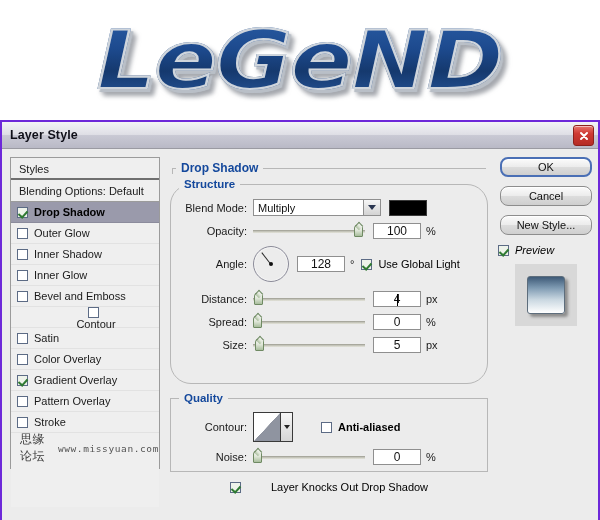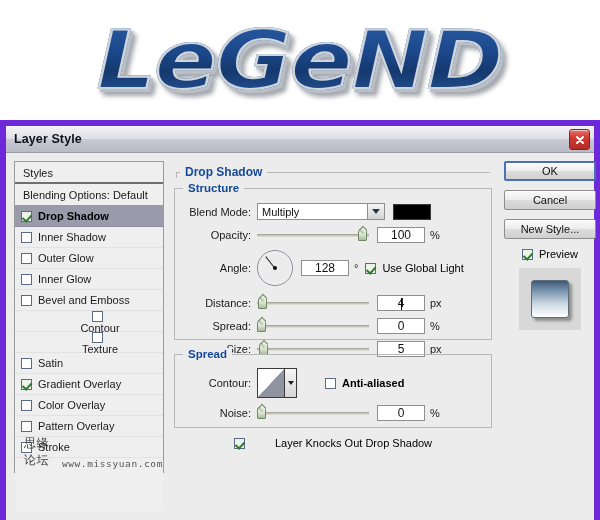--- a/index.html
+++ b/index.html
@@ -35,21 +35,21 @@
     filter:drop-shadow(2px 3px 0 #b9bfc7) drop-shadow(3px 4px 2px rgba(90,95,105,.55));
     -webkit-text-stroke:2.2px #cfd5dc;
     paint-order:stroke fill;
     position:relative;
   }
 
   
   .dialog{
     position:absolute;left:0;top:120px;width:600px;height:400px;
     background:#ececec;
-    border:6px solid #6d28d9;
+    border:2px solid #6d28d9;
     box-sizing:border-box;
   }
   .titlebar{
     position:relative;height:26px;
     background:linear-gradient(180deg,#f3f3f6 0%,#dfdfe6 48%,#c9c9d4 52%,#b9b9c6 100%);
     border-bottom:1px solid #9a9aa2;
     display:flex;align-items:center;
   }
   .title-text{
     font-weight:bold;font-size:12.5px;color:#11111a;
@@ -115,21 +115,21 @@
     margin-right:6px;position:relative;box-sizing:border-box;
   }
   .cbx.on{background:#eef3ea;}
   .cbx.on:after{
     content:"";position:absolute;left:2px;top:1px;
     width:4px;height:7px;border:solid #2f7a32;
     border-width:0 2px 2px 0;transform:rotate(42deg);
   }
   .watermark{
     position:absolute;left:9px;bottom:3px;
-    display:flex;align-items:flex-end;gap:7px;
+    display:flex;align-items:center;gap:7px;
     pointer-events:none;
   }
   .wm-cn{font-family:"DejaVu Sans",sans-serif;font-size:12px;color:#3a3a3a;letter-spacing:.5px;}
   .wm-en{font-family:"DejaVu Sans Mono",monospace;font-size:9.5px;color:#555;letter-spacing:.6px;}
 
   
   .center{
     position:absolute;left:168px;top:8px;width:318px;height:352px;
     box-sizing:border-box;
   }
@@ -276,30 +276,30 @@
 
   
   .right{
     position:absolute;left:496px;top:8px;width:96px;height:352px;
   }
   .btn{
     width:92px;height:20px;margin:0 auto 9px auto;
     display:flex;align-items:center;justify-content:center;
     font-size:11px;color:#111;
     background:linear-gradient(180deg,#fbfbfb 0%,#ececec 48%,#dcdcdc 52%,#cfcfcf 100%);
-    border:1px solid #8d8d8d;border-radius:2px;
+    border:1px solid #8d8d8d;border-radius:8px;
     box-shadow:inset 0 1px 0 #ffffff;
     cursor:pointer;box-sizing:border-box;
   }
   .btn.primary{
     border:2px solid #4a6fb5;
   }
   .preview-row{
-    display:flex;align-items:center;justify-content:center;
-    margin:2px 0 8px 0;font-size:11px;cursor:pointer;
+    display:flex;align-items:center;justify-content:flex-start;
+    margin:2px 0 8px 0;font-size:11px;cursor:pointer;font-style:italic;
   }
   .thumb-box{
     width:62px;height:62px;margin:0 auto;
     background:#d8d8d8;
     display:flex;align-items:center;justify-content:center;
   }
   .thumb-inner{
     width:38px;height:38px;border-radius:3px;
     background:linear-gradient(180deg,#3e5a77 0%,#7e9ab2 30%,#c8d6e0 62%,#ffffff 100%);
     border:1px solid #5d6d7c;
@@ -336,61 +336,57 @@
         <div class="styles-sub">Blending Options: Default</div>
         <div class="styles-list">
 
           <div class="srow sel">
             <span class="cbx on"></span>
             <span>Drop Shadow</span>
           </div>
 
           <div class="srow">
             <span class="cbx"></span>
+            <span>Outer Glow</span>
+          </div>
+
+          <div class="srow">
+            <span class="cbx"></span>
             <span>Inner Shadow</span>
           </div>
 
           <div class="srow">
             <span class="cbx"></span>
-            <span>Outer Glow</span>
-          </div>
-
-          <div class="srow">
-            <span class="cbx"></span>
             <span>Inner Glow</span>
           </div>
 
           <div class="srow">
             <span class="cbx"></span>
             <span>Bevel and Emboss</span>
           </div>
 
           <div class="srow indent">
             <span class="cbx"></span>
             <span>Contour</span>
           </div>
 
-          <div class="srow indent">
-            <span class="cbx"></span>
-            <span>Texture</span>
-          </div>
 
           <div class="srow">
             <span class="cbx"></span>
             <span>Satin</span>
+          </div>
+
+          <div class="srow">
+            <span class="cbx"></span>
+            <span>Color Overlay</span>
           </div>
 
           <div class="srow">
             <span class="cbx on"></span>
             <span>Gradient Overlay</span>
-          </div>
-
-          <div class="srow">
-            <span class="cbx"></span>
-            <span>Color Overlay</span>
           </div>
 
           <div class="srow">
             <span class="cbx"></span>
             <span>Pattern Overlay</span>
           </div>
 
           <div class="srow">
             <span class="cbx"></span>
             <span>Stroke</span>
@@ -405,21 +401,21 @@
       </div>
 
       <div class="center">
 
         <div class="outer-title">
           <span class="rule-l"></span>
           <span class="rule"></span>
           <span class="lbl">Drop Shadow</span>
         </div>
 
-        <div class="group" style="height:152px;">
+        <div class="group" style="height:200px;border-radius:21px;">
           <span class="legend">Structure</span>
 
           <div class="frow" style="margin-top:4px;">
             <span class="flabel w-blend">Blend Mode:</span>
             <div class="select">
               <span class="val">Multiply</span>
               <span class="arrow">
                   <i></i>
                 </span>
             </div>
@@ -475,21 +471,21 @@
             <div class="track">
               <span class="line"></span>
               <span class="thumb" style="left:2px;"></span>
             </div>
             <div class="numbox">5</div>
             <span class="unit">px</span>
           </div>
         </div>
 
         <div class="group" style="height:74px;margin-top:14px;">
-          <span class="legend">Spread</span>
+          <span class="legend">Quality</span>
 
           <div class="frow" style="margin-top:3px;">
             <span class="flabel w-dist">Contour:</span>
             <div class="contour-thumb">
               <span class="curve"></span>
               <span class="cbtn">
                   <i></i>
                 </span>
             </div>
             <span class="chk-inline" style="margin-left:28px;font-weight:bold;">

